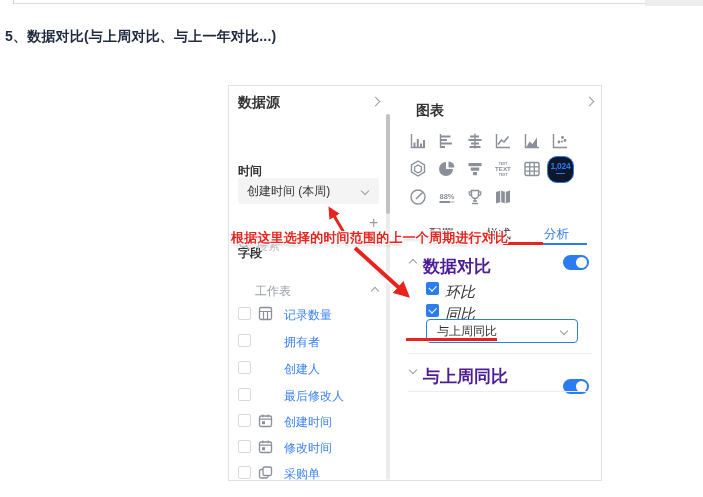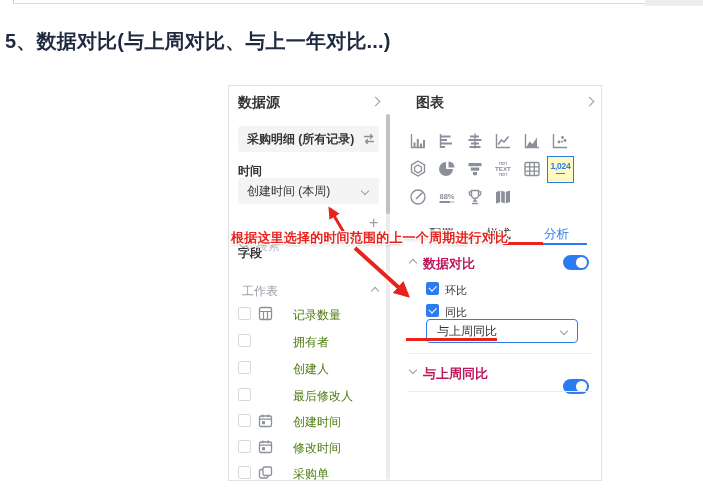--- a/index.html
+++ b/index.html
@@ -6,21 +6,21 @@
   html,body { background:#fff; }
   body { font-family:"Liberation Sans","DejaVu Sans",sans-serif; width:703px; height:497px; position:relative; overflow:hidden; color:#333; }
   .abs { position:absolute; }
 
   
   .topline { left:13px; top:3px; width:690px; height:1px; background:#dcdcdc; }
   .toptick { left:13px; top:0; width:1px; height:4px; background:#cfcfcf; }
   .topbox  { left:645px; top:0; width:58px; height:6px; background:#ededed; }
 
   
-  .heading { left:5px; top:28px; font-size:20px; font-weight:700; color:#1f2940; letter-spacing:.2px; }
+  .heading { left:5px; top:28px; font-size:14px; font-weight:700; color:#1f2940; letter-spacing:.2px; }
 
   
   .shot { left:228px; top:85px; width:374px; height:396px; border:1px solid #e2e2e2; background:#fff; }
 
   
   .panel-title { font-size:14px; font-weight:600; color:#333; }
   .graybox { background:#f4f4f5; border-radius:3px; height:26px; display:flex; align-items:center; padding:0 9px; }
   .graybox .txt { font-size:12px; font-weight:600; color:#333; flex:1 1 auto; white-space:nowrap; overflow:hidden; }
   .minilabel { font-size:12px; font-weight:700; color:#333; }
   .graytext { font-size:12px; color:#9aa0a6; }
@@ -32,37 +32,37 @@
   .chev.down  { transform:rotate(45deg); }
   .chev.up    { transform:rotate(-135deg); }
   .chev.sm { width:6px; height:6px; }
 
   .scrolltrack { left:157px; top:28px; width:4px; height:366px; background:#ececec; border-radius:2px; }
   .scrollthumb { left:0; top:0; width:4px; height:100px; background:#c2c2c2; border-radius:2px; }
 
   .fieldrow { left:0; width:157px; height:20px; }
   .cb { position:absolute; left:9px; top:3px; width:13px; height:13px; border:1px solid #d9d9d9; border-radius:2px; background:#fff; }
   .ficon { position:absolute; left:29px; top:2px; width:15px; height:15px; }
-  .flabel { position:absolute; left:64px; top:3px; font-size:12px; color:#4d7c0f; white-space:nowrap; }
+  .flabel { position:absolute; left:55px; top:3px; font-size:12px; color:#3b82f6; white-space:nowrap; }
   .ctype { width:20px; height:20px; }
-  .sel-card { left:318px; top:70px; width:27px; height:27px; border:1.5px solid #2b7cf0; border-radius:0; background:#fef9c3; text-align:center; }
+  .sel-card { left:318px; top:70px; width:27px; height:27px; border:1.5px solid #2b7cf0; border-radius:10px; background:#0f172a; text-align:center; }
   .sel-card .num { font-size:8.5px; font-weight:700; color:#2b7cf0; display:block; margin-top:4px; letter-spacing:-.3px; }
   .sel-card .bar { display:block; width:9px; height:1.5px; background:#2b7cf0; margin:1.5px auto 0; }
 
   .tab { font-size:12.5px; color:#333; cursor:default; }
   .tab.active { color:#2b7cf0; }
   .tabline { left:312px; top:157px; width:46px; height:2px; background:#2b7cf0; }
 
-  .secttext { font-size:13px; font-weight:600; color:#be185d; white-space:nowrap; }
+  .secttext { font-size:17px; font-weight:600; color:#4c1d95; white-space:nowrap; }
   .toggle { width:26px; height:15px; border-radius:8px; background:#2b7cf0; position:relative; }
   .toggle::after { content:""; position:absolute; right:2px; top:2px; width:11px; height:11px; border-radius:50%; background:#fff; }
 
   .cbx { position:absolute; width:13px; height:13px; border-radius:2px; background:#2b7cf0; }
   .cbx::after { content:""; position:absolute; left:3px; top:2.5px; width:6px; height:3.5px; border-left:1.7px solid #fff; border-bottom:1.7px solid #fff; transform:rotate(-45deg); }
-  .optlabel { position:absolute; font-size:11px; color:#333; }
+  .optlabel { position:absolute; font-size:15px; color:#333;font-style:italic; }
 
   .seldd { left:197px; top:233px; width:152px; height:24px; border:1px solid #2b7cf0; border-radius:4px; background:#fff; display:flex; align-items:center; padding:0 10px; }
   .seldd .val { font-size:12px; color:#333; flex:1; }
 
   .divline { height:1px; background:#ededed; }
 
   
   .ann-text { left:231px; top:229px; font-size:13px; font-weight:800; color:#e8231d; letter-spacing:.2px; white-space:nowrap; z-index:30;
     text-shadow:-1px -1px 0 #fff,1px -1px 0 #fff,-1px 1px 0 #fff,1px 1px 0 #fff,0 2px 3px rgba(120,120,120,.45);text-align:right; }
   .redline { background:#e8231d; height:2.5px; z-index:29; box-shadow:0 1px 0 rgba(255,255,255,.6); }
@@ -75,49 +75,40 @@
 <div class="abs toptick"></div>
 <div class="abs topbox"></div>
 
 <h2 class="abs heading">5、数据对比(与上周对比、与上一年对比...)</h2>
 
 <div class="abs shot">
 
   <div class="abs panel-title" style="left:9px; top:8px;">数据源</div>
   <span class="abs chev right" style="left:143px; top:12px;"></span>
 
-  <div class="abs graybox" style="left:9px; top:40px; width:141px;">
-    <span class="txt">采购明细 (所有记录)</span>
-    <svg class="abs" style="left:124px; top:6px;" width="14" height="14" viewBox="0 0 14 14">
-      <g stroke="#8a8f99" stroke-width="1.3" fill="none" stroke-linecap="round" stroke-linejoin="round">
-        <path d="M2.5 4.5h8M8.5 2.5l2 2-2 2"></path>
-        <path d="M11.5 9.5h-8M5.5 7.5l-2 2 2 2"></path>
-      </g>
-    </svg>
-  </div>
 
   <div class="abs minilabel" style="left:9px; top:77px;">时间</div>
 
   <div class="abs graybox" style="left:9px; top:92px; width:141px;">
     <span class="txt" style="font-weight:400;">创建时间 (本周)</span>
     <span class="chev down sm" style="margin-right:2px;"></span>
   </div>
 
   <div class="abs minilabel" style="left:9px; top:131px;margin-top:28px;">字段</div>
   <div class="abs plus" style="left:140px; top:131px;">+</div>
 
   <div class="abs" style="left:9px; top:150px; width:140px; height:18px;">
     <svg width="13" height="13" viewBox="0 0 13 13" style="position:absolute; left:0; top:2px;">
       <circle cx="5.5" cy="5.5" r="3.6" fill="none" stroke="#b9bcc2" stroke-width="1.3"></circle>
       <path d="M8.3 8.3l3 3" stroke="#b9bcc2" stroke-width="1.3" stroke-linecap="round"></path>
     </svg>
     <span class="searchtxt" style="position:absolute; left:18px; top:2px;">搜索</span>
   </div>
 
-  <div class="abs graytext" style="left:13px; top:197px;">工作表</div>
+  <div class="abs graytext" style="left:26px; top:197px;">工作表</div>
   <span class="abs chev up sm" style="left:143px; top:202px;"></span>
 
   <div class="abs fieldrow" style="top:218px;">
     <span class="cb"></span>
     <svg class="ficon" viewBox="0 0 15 15">
       <rect x="1.5" y="1.5" width="12" height="12" rx="1.5" fill="none" stroke="#8a8f99" stroke-width="1.3"></rect>
       <path d="M1.5 5.5h12M5.5 5.5v8M9.5 5.5v8" stroke="#8a8f99" stroke-width="1.2" fill="none"></path>
     </svg>
     <span class="flabel">记录数量</span>
   </div>
@@ -163,21 +154,21 @@
       <rect x="1.5" y="4.5" width="8.5" height="8.5" rx="1.5" fill="none" stroke="#8a8f99" stroke-width="1.3"></rect>
       <rect x="5" y="2" width="8.5" height="8.5" rx="1.5" fill="#fff" stroke="#8a8f99" stroke-width="1.3"></rect>
     </svg>
     <span class="flabel">采购单</span>
   </div>
 
   <div class="abs scrolltrack">
     <div class="abs scrollthumb"></div>
   </div>
 
-  <div class="abs panel-title" style="left:187px; top:8px;">图表</div>
+  <div class="abs panel-title" style="left:187px; top:16px;">图表</div>
   <span class="abs chev right" style="left:357px; top:12px;"></span>
 
   <svg class="abs ctype" style="left:179px; top:45px;" viewBox="0 0 20 20">
     <path d="M3.5 3v13.5H17" stroke="#8a8f99" stroke-width="1.4" fill="none"></path>
     <path d="M6.5 16.5v-5M9.8 16.5v-8.5M13 16.5v-4M16 16.5v-7.5" stroke="#8a8f99" stroke-width="2" fill="none"></path>
   </svg>
   <svg class="abs ctype" style="left:208px; top:45px;" viewBox="0 0 20 20">
     <path d="M3.5 3v14" stroke="#8a8f99" stroke-width="1.4" fill="none"></path>
     <path d="M3.5 5.5h10M3.5 9h6.5M3.5 12.5h11.5M3.5 16h4.5" stroke="#8a8f99" stroke-width="2" fill="none"></path>
   </svg>

